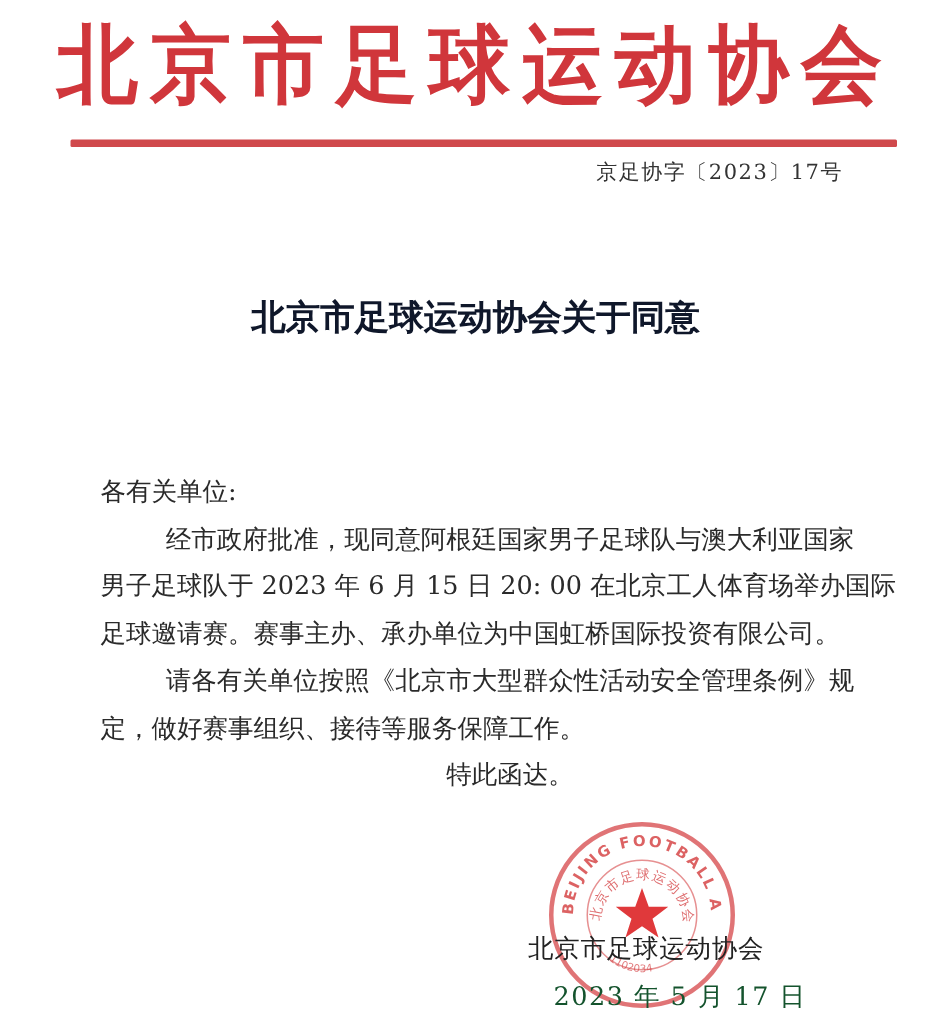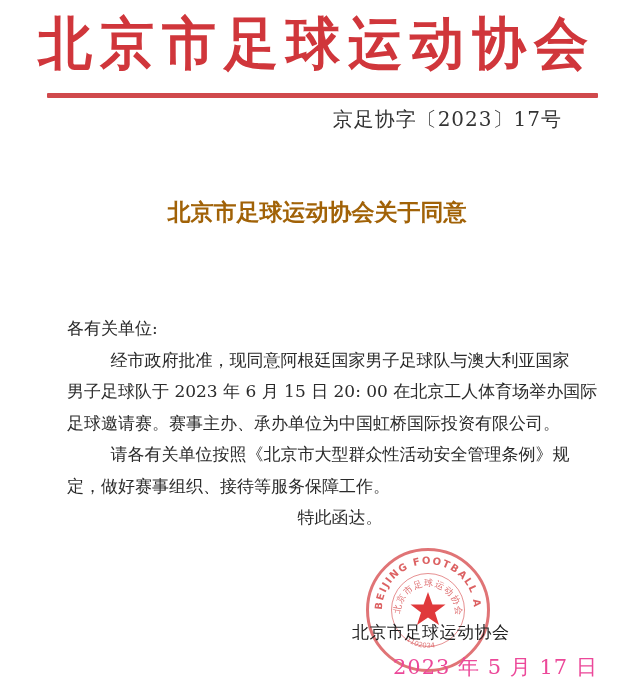--- a/index.html
+++ b/index.html
@@ -12,26 +12,26 @@
       position: absolute; left: 0; top: 6px; width: 634px; text-align: center;
       color: #d0363b; font-size: 54px; letter-spacing: 8px; line-height: 74px;
       font-family: "DejaVu Serif", "Liberation Serif", serif; font-weight: bold;
       transform: scaleY(1.05);
     }
     .red-rule {
       position: absolute; left: 47px; top: 93px; width: 551px; height: 5px;
       background: #d0494c; border-radius: 1px;
     }
     .doc-number {
-      position: absolute; right: 72px; top: 106px; font-size: 20px; color: #333;
+      position: absolute; right: 72px; top: 106px; font-size: 14px; color: #333;
       letter-spacing: 1px;
     }
     .title {
       position: absolute; left: 0; top: 197px; width: 634px; text-align: center;
-      font-size: 23px; font-weight: bold; color: #a16207; line-height: 31px;
+      font-size: 23px; font-weight: bold; color: #0f172a; line-height: 31px;
       font-family: "DejaVu Sans", "Liberation Sans", sans-serif;
     }
     .title div { white-space: nowrap; }
     .body-text {
       position: absolute; left: 67px; top: 313px; width: 510px;
       font-size: 17px; line-height: 31.5px; color: #2a2a2a;
     }
     .body-text p { margin: 0; white-space: nowrap; }
     .body-text p.indent { text-indent: 36px; text-align: center; }
     .seal {
@@ -42,22 +42,22 @@
     .seal-inner {
       position: absolute; left: 22px; top: 22px; width: 74px; height: 74px;
       border-radius: 50%; border: 1px solid rgba(214, 70, 72, 0.6); box-sizing: border-box;
     }
     .seal svg { position: absolute; left: -3px; top: -3px; }
     .signature {
       position: absolute; left: 352px; top: 621px; font-size: 17px; color: #222;
       letter-spacing: 0.5px; white-space: nowrap;
     }
     .sign-date {
-      position: absolute; left: 369px; top: 653px; font-size: 21px; color: #ec4899;
-      white-space: nowrap; letter-spacing: 1px; margin-left: 24px;
+      position: absolute; left: 369px; top: 653px; font-size: 17px; color: #14532d;
+      white-space: nowrap; letter-spacing: 1px;
     }
   </style>
 </head>
 <body>
 
 <div class="masthead">北京市足球运动协会</div>
 <div class="red-rule"></div>
 <div class="doc-number">京足协字〔2023〕17号</div>
 
 <div class="title">

